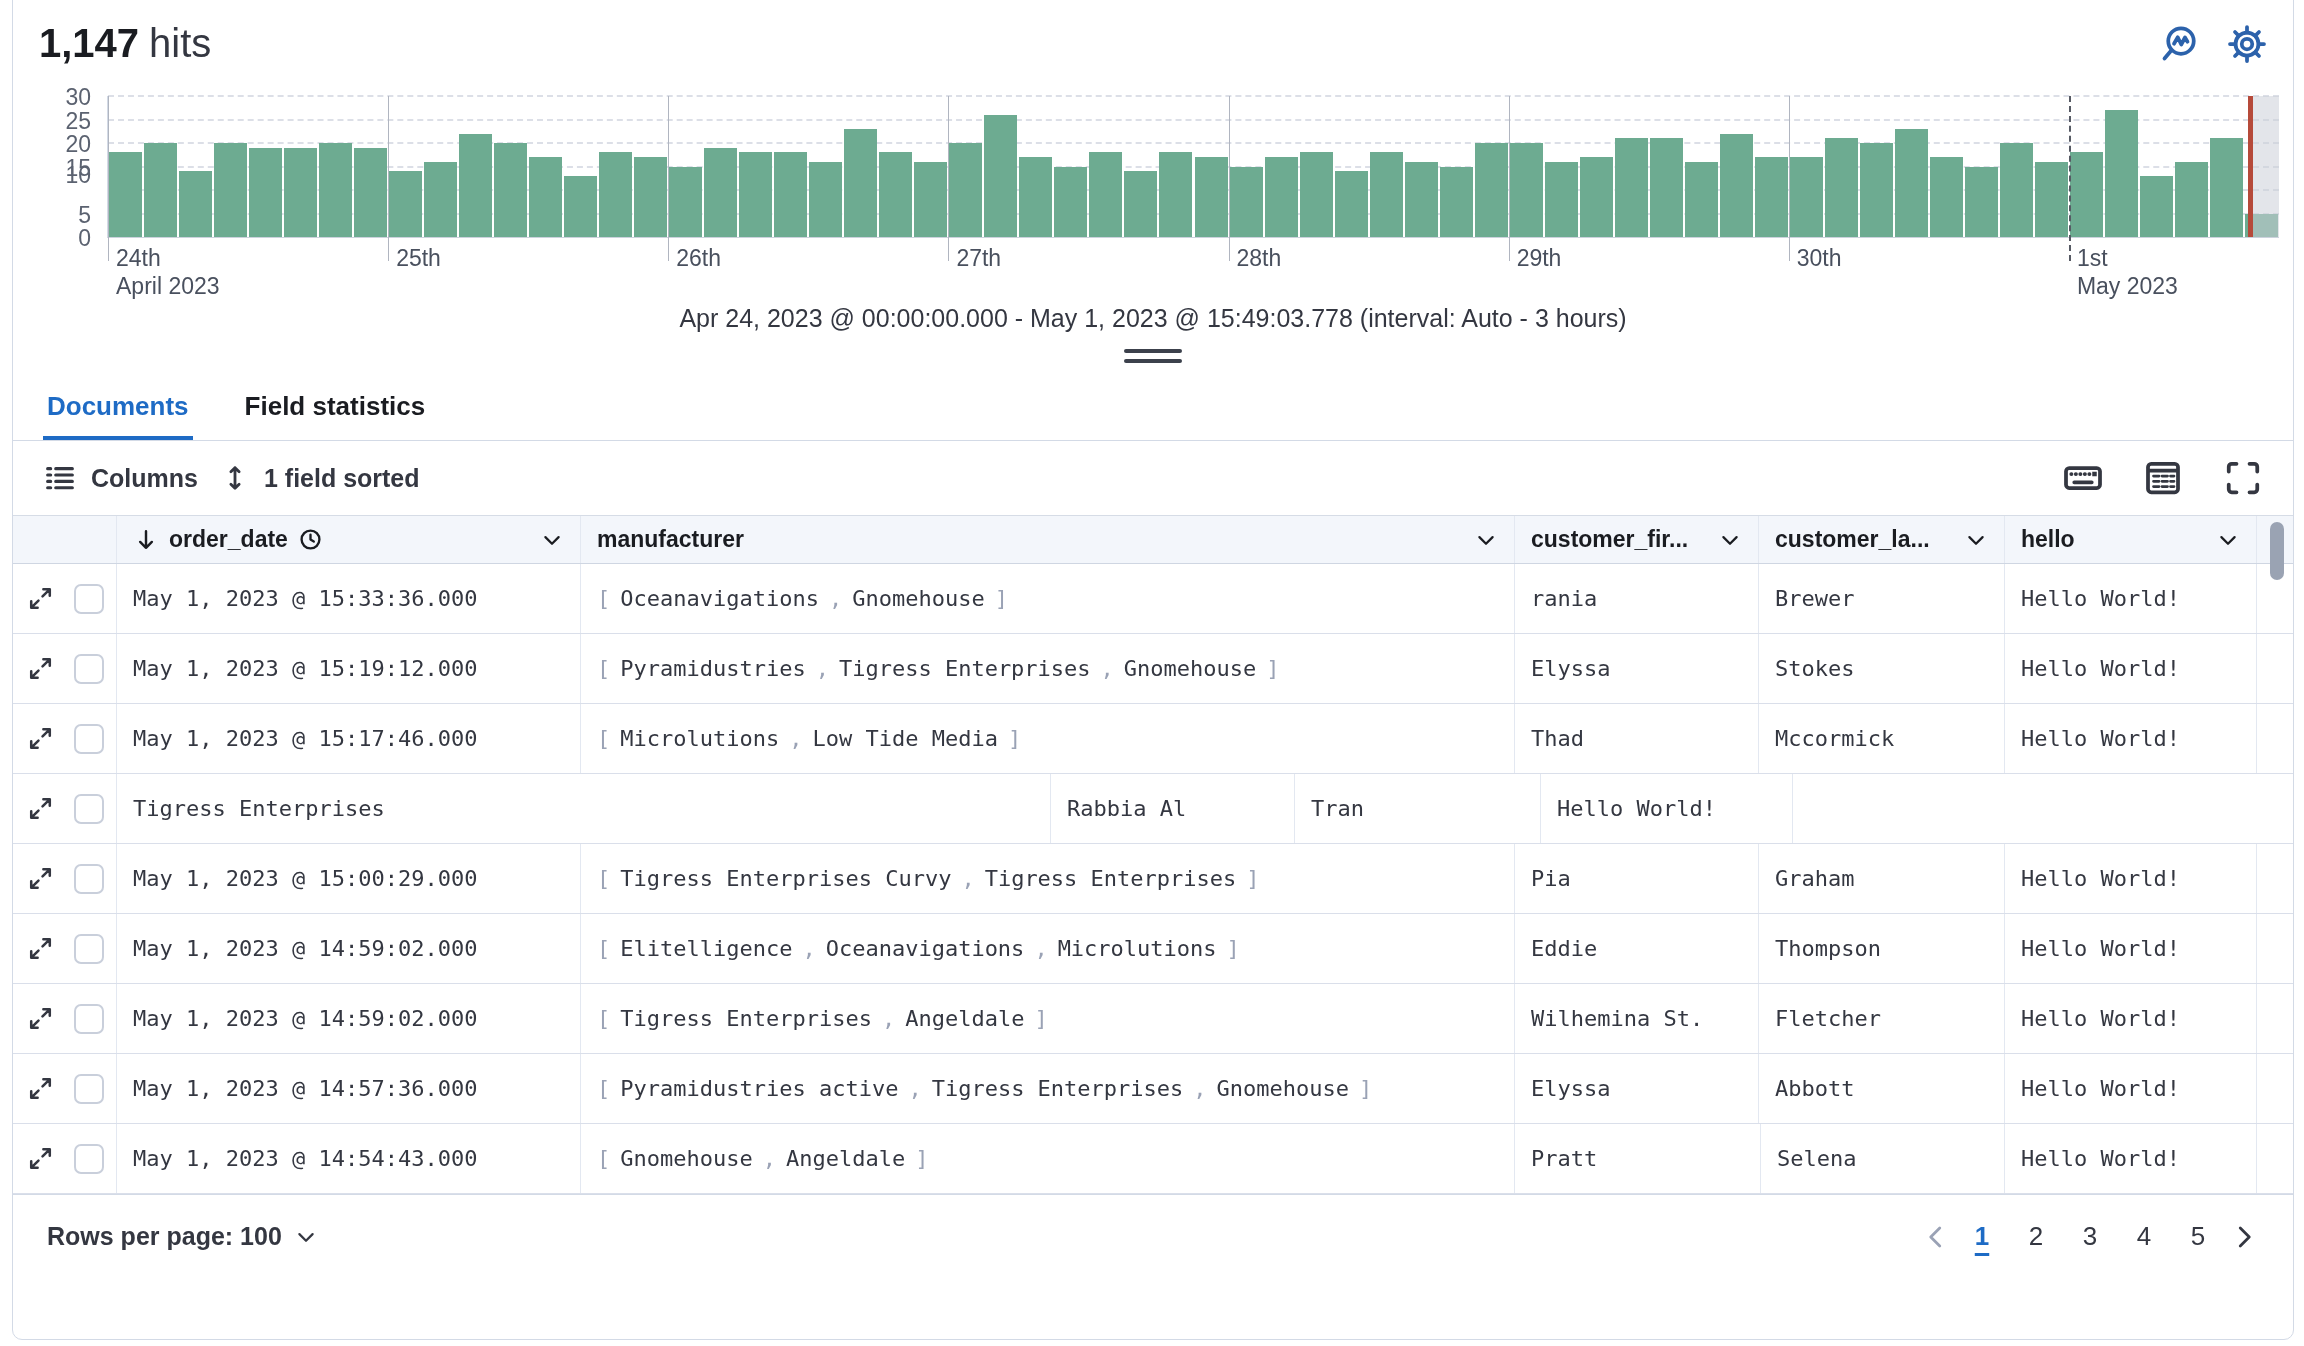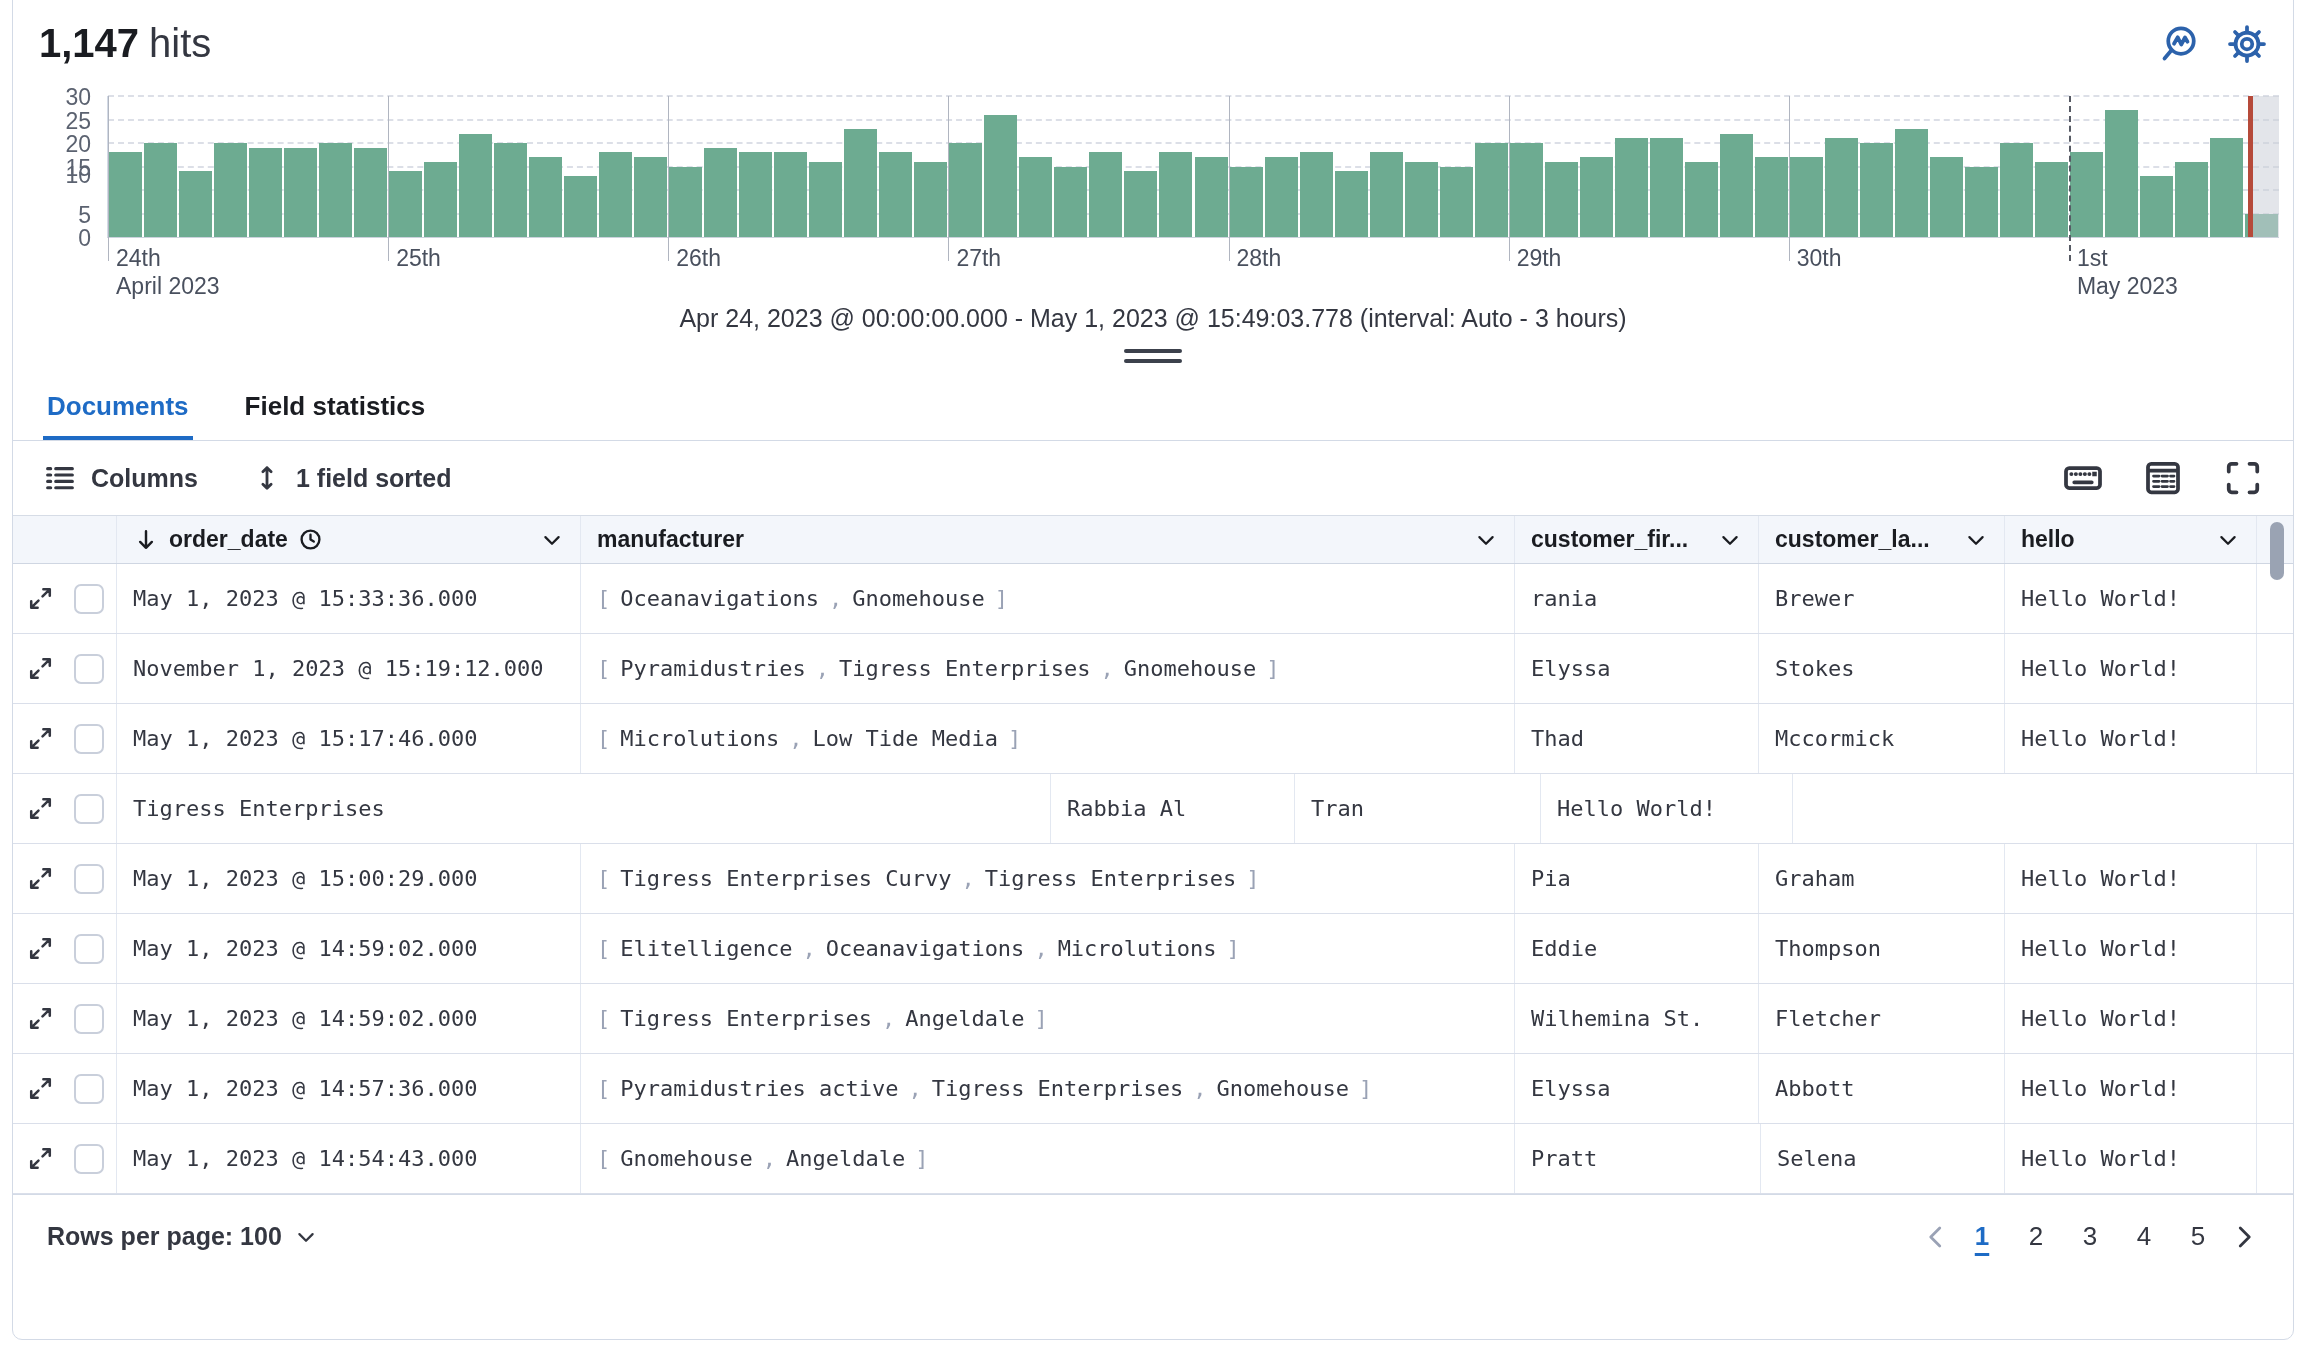--- a/index.html
+++ b/index.html
@@ -35,21 +35,21 @@
   .timemarker { position:absolute; top:0; bottom:0; width:5px; z-index:3; }
   .timeband { position:absolute; top:0; bottom:0; background:rgba(204,208,216,0.55); z-index:2; }
   .caption { text-align:center; font-size:25px; color:#343741; margin-top:12px; }
   .handle { width:58px; margin:16px auto 0; display:flex; flex-direction:column; gap:6px; cursor:row-resize; }
   .handle span { height:4px; background:#3c414c; border-radius:2px; }
   
   .tabs { display:flex; gap:48px; padding:0 30px; border-bottom:1px solid #d3dae6; margin-top:10px; }
   .tab { font-size:26px; font-weight:700; padding:18px 4px 14px 4px; color:#1a1c21; border-bottom:4px solid transparent; cursor:pointer; }
   .tab.active { color:#1e6bc5; border-bottom-color:#1e6bc5; }
   
-  .toolbar { display:flex; align-items:center; padding:0 30px; height:74px; gap:54px; }
+  .toolbar { display:flex; align-items:center; padding:0 30px; height:74px; gap:22px; }
   .tbtn { display:flex; align-items:center; gap:14px; font-size:25px; font-weight:600; color:#343741;
           background:none; border:none; cursor:pointer; font-family:inherit; }
   .tb-right { margin-left:auto; display:flex; gap:40px; color:#343741; }
   .tb-right .iconbtn { color:#343741; }
   
   .grid { position:relative; border-top:1px solid #d6dce6; }
   .g-header { display:flex; height:48px; background:#f3f6fb; border-bottom:1px solid #cfd6e2; font-weight:700; font-size:23px; color:#1a1c21; }
   .g-cell { border-right:1px solid #e3e8f1; padding:0 16px; display:flex; align-items:center; gap:10px; min-width:0; flex-shrink:0; }
   .g-row { display:flex; height:70px; border-bottom:1px solid #dadfea; background:#fff; }
   .mono { font-family:"DejaVu Sans Mono",monospace; font-size:22px; color:#343741; white-space:nowrap; overflow:hidden; }
@@ -351,21 +351,21 @@
       <div class="g-row">
         <div class="g-cell controls" style="width: 104px;">
           <span class="ic">
             <svg viewBox="0 0 16 16" width="27" height="27">
               <path d="M9.7 2.5h3.8v3.8M13.3 2.7L9.2 6.8M6.3 13.5H2.5V9.7M2.7 13.3l4.1-4.1"></path>
             </svg>
           </span>
           <span class="cb"></span>
         </div>
         <div class="g-cell mono" style="width: 464px;">
-          <span>November 1, 2023 @ 15:19:12.000</span>
+          <span>May 1, 2023 @ 15:19:12.000</span>
         </div>
         <div class="g-cell mono" style="width: 934px;">
           <span class="punct">[</span>
           <span>Pyramidustries</span>
           <span class="punct">, </span>
           <span>Tigress Enterprises</span>
           <span class="punct">, </span>
           <span>Gnomehouse</span>
           <span class="punct">]</span>
         </div>

